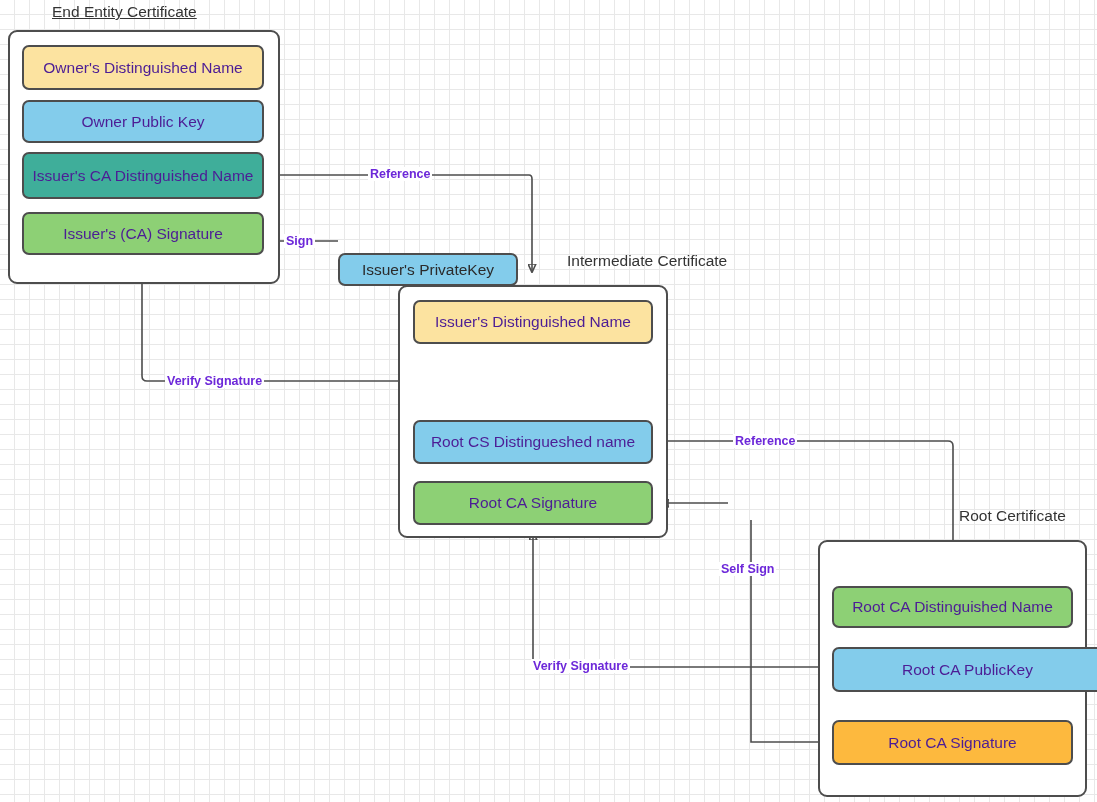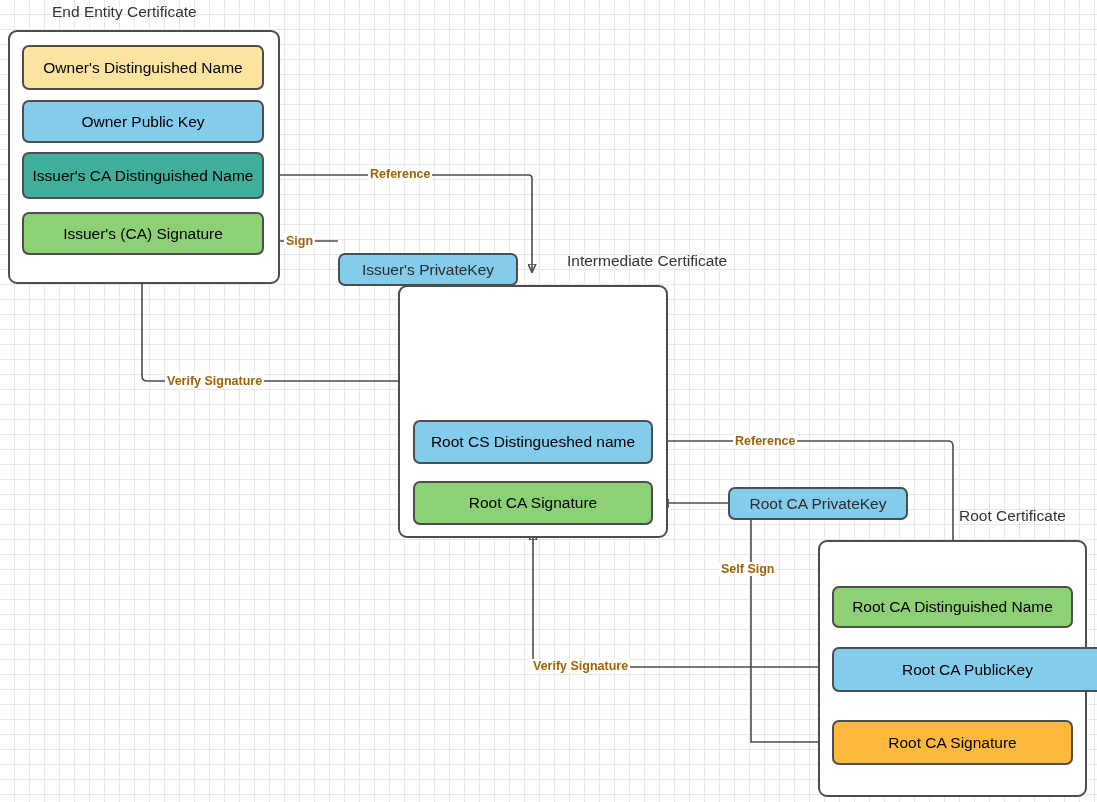--- a/index.html
+++ b/index.html
@@ -28,21 +28,21 @@
     border-radius:9px;
     box-sizing:border-box;
   }
   .field{
     position:absolute;
     border:2px solid #4d4d4d;
     border-radius:7px;
     box-sizing:border-box;
     display:flex;align-items:center;justify-content:center;
     text-align:center;
-    color:#000000;
+    color:#4c1d95;
     font-size:15.5px;
     line-height:1.15;
     padding:2px 6px;
   }
   .keybox{
     position:absolute;
     border:2px solid #4d4d4d;
     border-radius:7px;
     box-sizing:border-box;
     display:flex;align-items:center;justify-content:center;
@@ -54,21 +54,21 @@
   .caption{
     position:absolute;
     color:#333333;
     font-size:15.5px;
     white-space:nowrap;
   }
   .edge-label{
     position:absolute;
     font-size:12.5px;
     font-weight:bold;
-    color:#a16207;
+    color:#6d28d9;
     background:#ffffff;
     padding:0 2px;
     white-space:nowrap;
   }
   svg.wires{
     position:absolute;left:0;top:0;
     width:1097px;height:802px;
     pointer-events:none;
   }
   svg.wires path, svg.wires line{
@@ -95,44 +95,44 @@
 
     <path d="M654,441 L948,441 Q953,441 953,446 L953,583" marker-end="url(#arrow)"></path>
 
     <path d="M728,503 L661,503" marker-end="url(#arrow)"></path>
 
     <path d="M832,667 L538,667 Q533,667 533,662 L533,532" marker-end="url(#arrow)"></path>
 
     <path d="M751,520 L751,742 L826,742" marker-end="url(#arrow)"></path>
   </svg>
 
-  <div class="caption" style="left:52px;top:3px;">End Entity Certificate</div>
+  <div class="caption" style="left:52px;top:3px;text-decoration:underline;">End Entity Certificate</div>
   <div class="caption" style="left:567px;top:252px;">Intermediate Certificate</div>
   <div class="caption" style="left:959px;top:507px;">Root Certificate</div>
 
   <div class="container" style="left:8px;top:30px;width:272px;height:254px;">
   </div>
   <div class="field" style="left:22px;top:45px;width:242px;height:45px;background:#FCE3A0;">Owner's Distinguished Name</div>
   <div class="field" style="left:22px;top:100px;width:242px;height:43px;background:#83CCEB;">Owner Public  Key</div>
   <div class="field" style="left:22px;top:212px;width:242px;height:43px;background:#8DD075;">Issuer's (CA) Signature</div>
   <div class="field" style="left:22px;top:152px;width:242px;height:47px;background:#3FAE9A;">Issuer's CA Distinguished Name</div>
 
   <div class="container" style="left:398px;top:285px;width:270px;height:253px;">
   </div>
+  <div class="field" style="left:413px;top:300px;width:240px;height:44px;background:#FCE3A0;">Issuer's Distinguished Name</div>
   <div class="field" style="left:413px;top:420px;width:240px;height:44px;background:#83CCEB;">Root CS Distingueshed name</div>
   <div class="field" style="left:413px;top:481px;width:240px;height:44px;background:#8DD075;">Root CA Signature</div>
 
   <div class="container" style="left:818px;top:540px;width:269px;height:257px;">
   </div>
   <div class="field" style="left:832px;top:586px;width:241px;height:42px;background:#8DD075;">Root CA Distinguished Name</div>
   <div class="field" style="left:832px;top:647px;width:271px;height:45px;background:#83CCEB;text-align:center;">Root CA PublicKey</div>
   <div class="field" style="left:832px;top:720px;width:241px;height:45px;background:#FDB93E;">Root CA Signature</div>
 
   <div class="keybox" style="left:338px;top:225px;width:180px;height:33px;margin-top:28px;">Issuer's PrivateKey</div>
-  <div class="keybox" style="left:728px;top:487px;width:180px;height:33px;">Root CA PrivateKey</div>
 
   <div class="edge-label" style="left:368px;top:167px;">Reference</div>
   <div class="edge-label" style="left:284px;top:234px;">Sign</div>
   <div class="edge-label" style="left:165px;top:374px;">Verify Signature</div>
   <div class="edge-label" style="left:733px;top:434px;">Reference</div>
   <div class="edge-label" style="left:531px;top:659px;">Verify Signature</div>
   <div class="edge-label" style="left:719px;top:562px;">Self Sign</div>
 
 </div>
 

